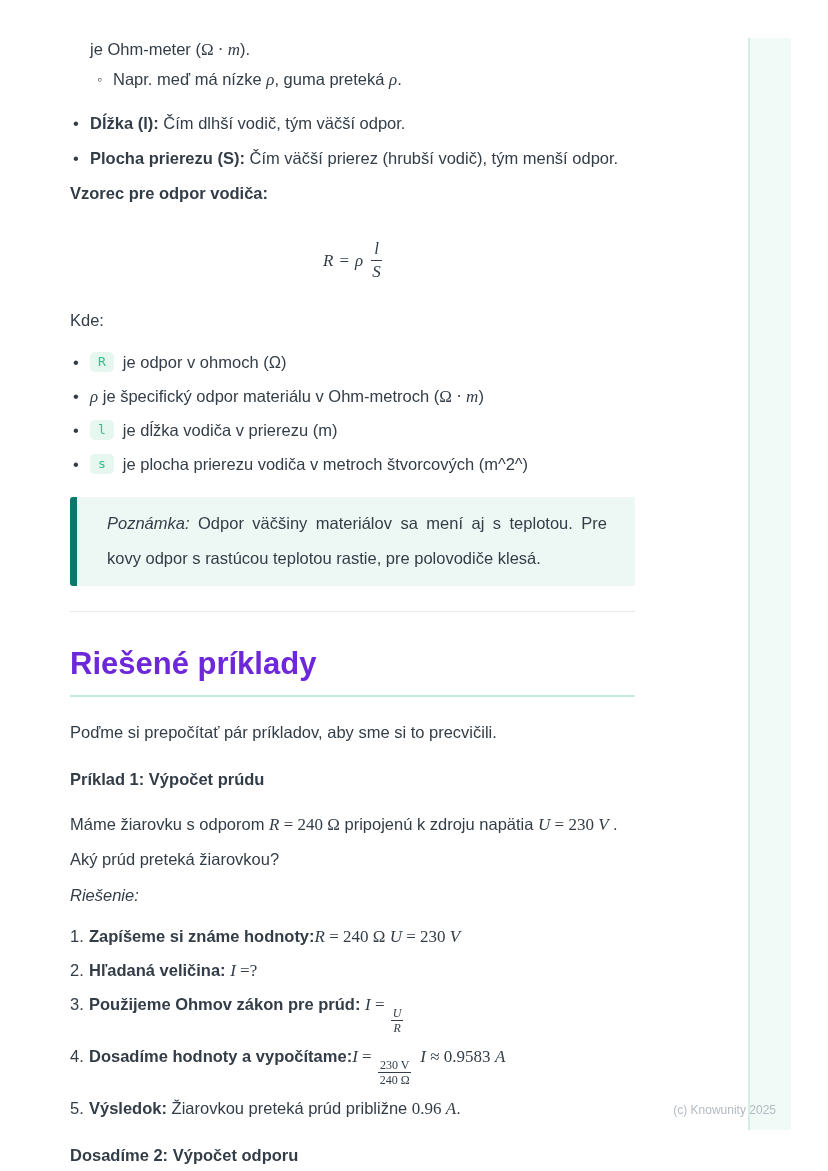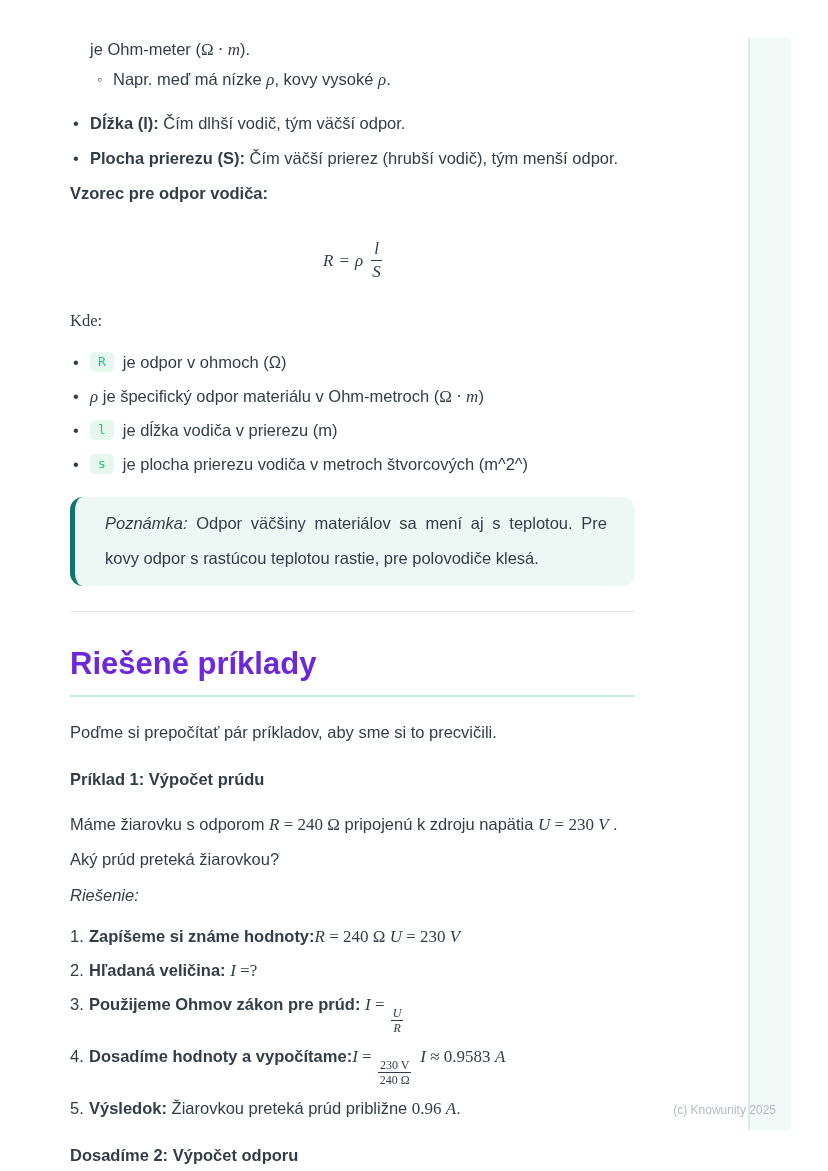--- a/index.html
+++ b/index.html
@@ -23,29 +23,29 @@
   .bullet-item { position:relative; padding-left:20px; margin-bottom:8px; }
   .bullet-item::before { content:"•"; position:absolute; left:3px; top:0; color:#333d47; }
   
   .formula-heading { margin-top:6px; font-weight:700; }
   .formula-row { margin-top:24px; height:58px; display:flex; justify-content:center;
                  align-items:center; gap:6px; font-size:17.5px; }
   .bigfrac { display:inline-flex; flex-direction:column; align-items:center;
              line-height:1.25; font-size:16px; margin-left:2px; }
   .bigfrac .top { border-bottom:1.2px solid #333d47; padding:0 3px; }
   
-  .kde { margin-top:18px;font-family:Liberation Serif, serif; }
+  .kde { margin-top:18px; }
   .vlist { margin-top:15px; }
   .vlist .bullet-item { margin-bottom:7px; }
   .badge { display:inline-block; padding:2px 8px 3px; border-radius:5px; background:#e6f7f0;
            color:#2ec08e; font-family:"DejaVu Sans Mono", monospace; font-size:13px;
            line-height:15px; margin-right:9px; vertical-align:2px; }
   
-  .note { margin-top:19px; background:#edf8f4; border-left:5px solid #0f766e;
-          border-radius:13px; padding:9px 28px 10px 30px; line-height:35px;
+  .note { margin-top:19px; background:#edf8f4; border-left:7px solid #0f766e;
+          border-radius:3px; padding:9px 28px 10px 30px; line-height:35px;
           text-align:justify; }
   .note .label { font-style:italic; }
   
   .divider { margin-top:25px; border:none; border-top:1px solid #e7e9ea; }
   .section-title { margin-top:32px; color:#6d28d9; font-size:31px; line-height:40px;
                    font-weight:700; padding-bottom:11px; border-bottom:2px solid #bfeeda; }
   .lead { margin-top:22px; }
   .ex-title { margin-top:20px; font-weight:700; }
   .problem { margin-top:14px; line-height:35px; }
   .sol-label { margin-top:5px; font-style:italic; }
@@ -64,21 +64,21 @@
 </style>
 </head>
 <body>
 
 <div class="edge-strip"></div>
 
 <main class="content">
 
   <p class="intro-line"><span>je Ohm-meter (</span><span class="mn">Ω · </span><span class="mi">m</span><span>).</span></p>
 
-  <p class="sub-bullet"><span>Napr. meď má nízke </span><span class="mi">ρ</span><span>, kovy vysoké </span><span class="mi">ρ</span><span>.</span></p>
+  <p class="sub-bullet"><span>Napr. meď má nízke </span><span class="mi">ρ</span><span>, guma preteká </span><span class="mi">ρ</span><span>.</span></p>
 
   <div class="blist">
     <div class="bullet-item"><b>Dĺžka (l):</b><span> Čím dlhší vodič, tým väčší odpor.</span></div>
     <div class="bullet-item"><b>Plocha prierezu (S):</b><span> Čím väčší prierez (hrubší vodič), tým menší odpor.</span></div>
   </div>
 
   <p class="formula-heading">Vzorec pre odpor vodiča:</p>
 
   <div class="formula-row">
     <span class="mi">R</span>

